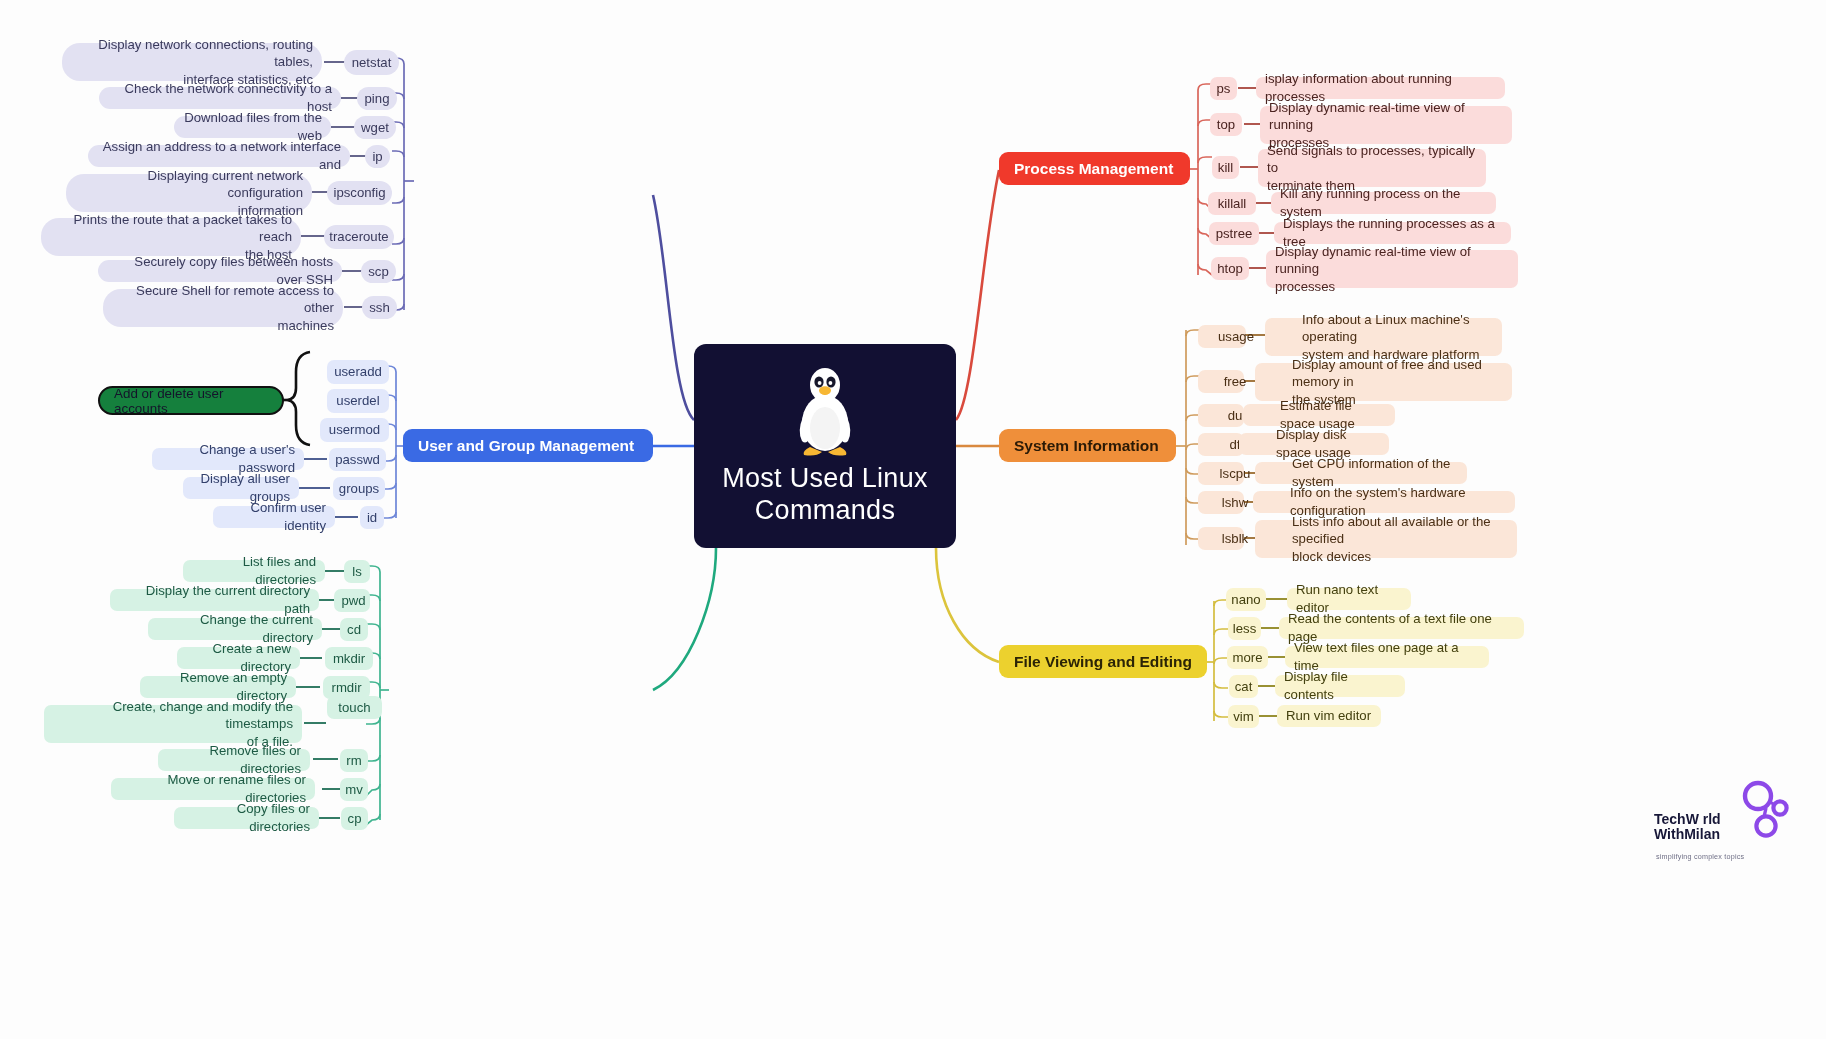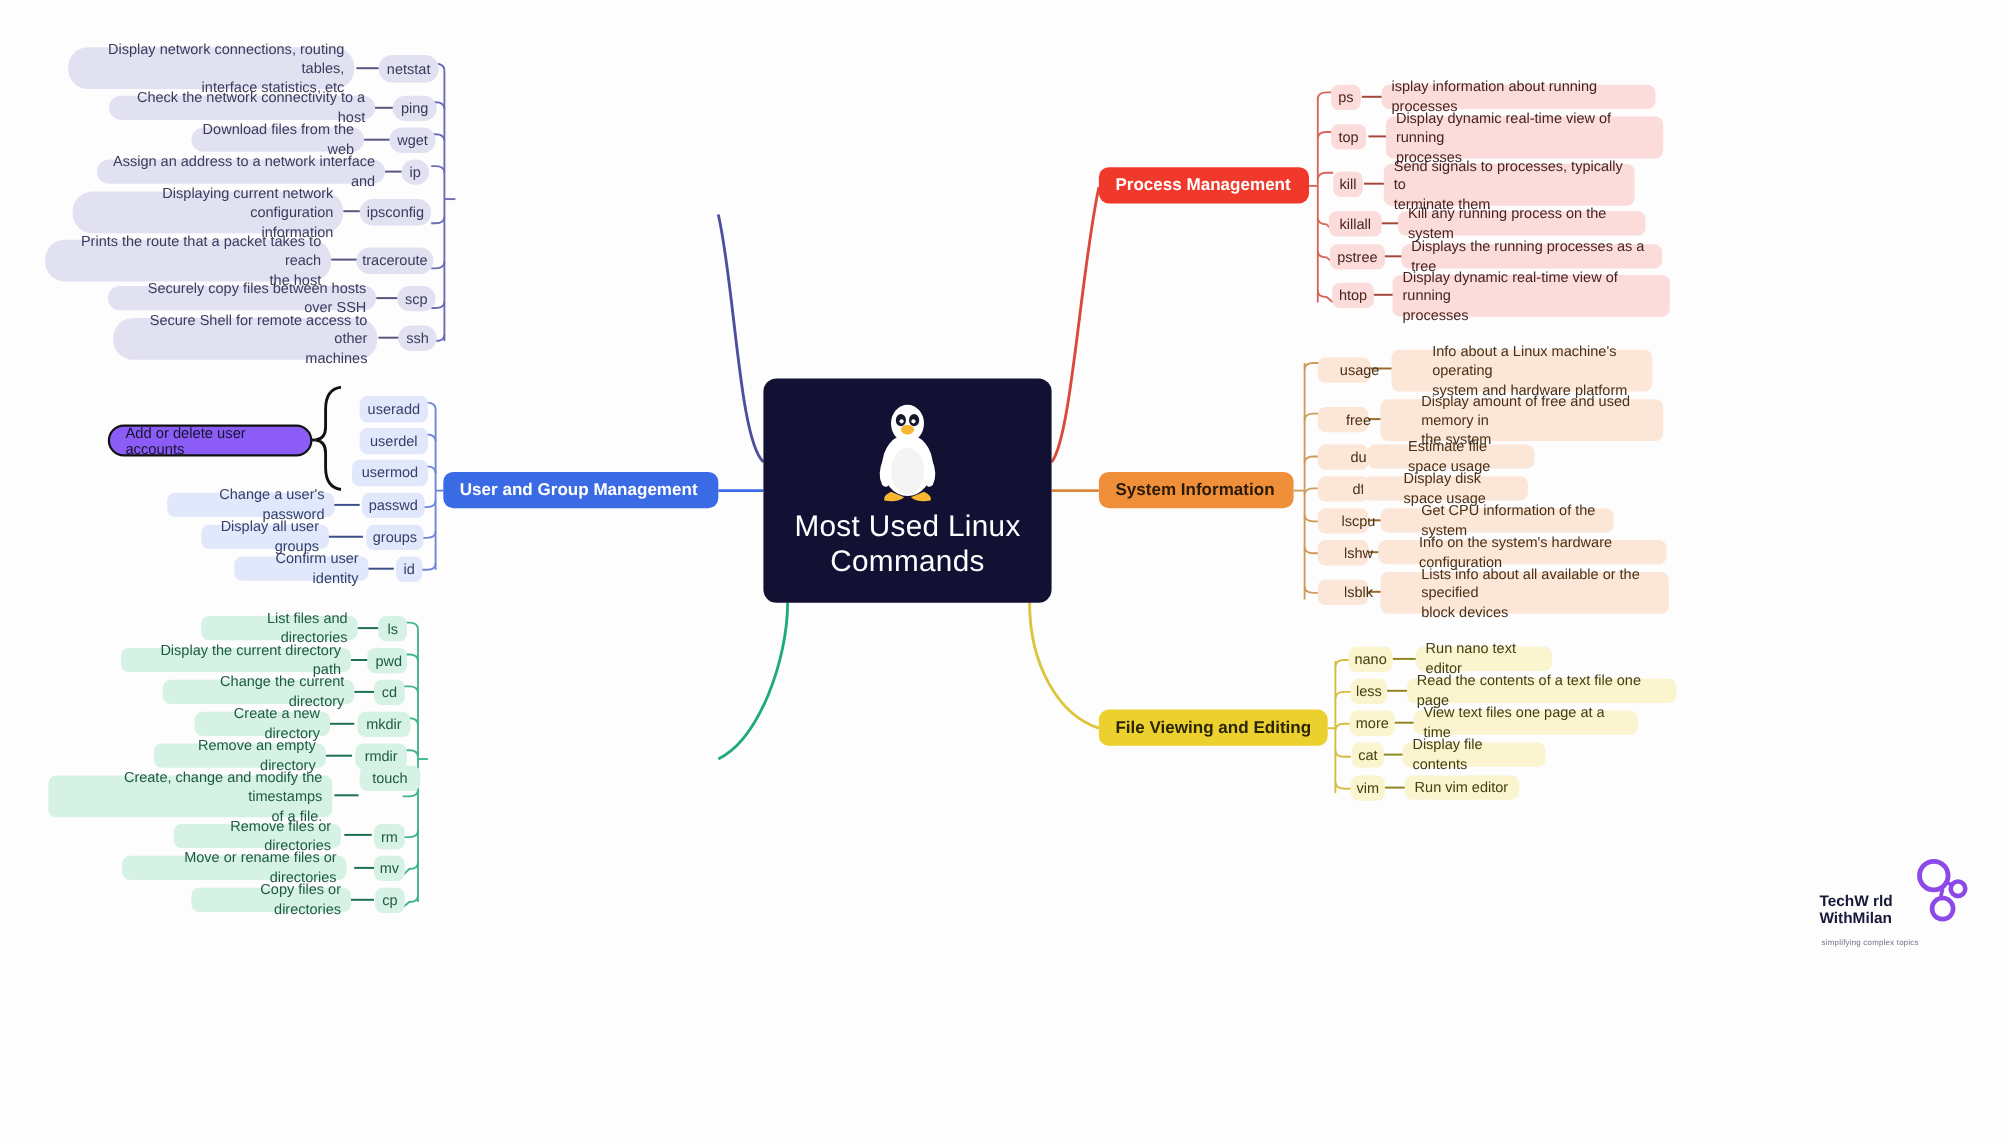--- a/index.html
+++ b/index.html
@@ -51,21 +51,21 @@
   
   .p-orange .chip, .p-orange .desc { background:#fbe6d8; color:#4a2f15;padding-left:37px; }
   
   .p-yellow .chip, .p-yellow .desc { background:#faf4cf; color:#43400f; }
 
   .desc.left { justify-content:flex-end; text-align:right; }
   .desc.right{ justify-content:flex-start; text-align:left; }
 
   .outline-box {
     position:absolute; border:2.5px solid #111; border-radius:17px;
-    background:#8b5cf6; color:#14142b; font-size:13.4px;
+    background:#15803d; color:#14142b; font-size:13.4px;
     display:flex; align-items:center; justify-content:center;
     padding:0 14px;
   }
 
   
   .logo { position:absolute; left:1654px; top:778px; width:160px; height:92px; }
   .logo-text { position:absolute; left:1654px; top:812px; width:128px;
       font-size:14px; font-weight:bold; color:#171738; line-height:1.05; text-align:left; }
   .logo-sub { position:absolute; left:1656px; top:852px; width:160px;
       font-size:7.2px; color:#6f6f86; letter-spacing:.2px; }

